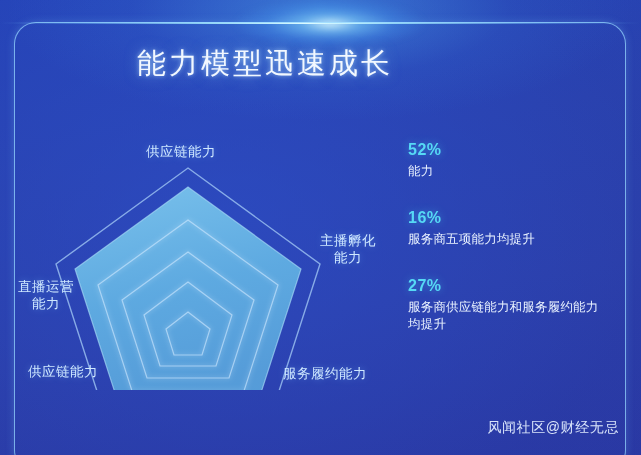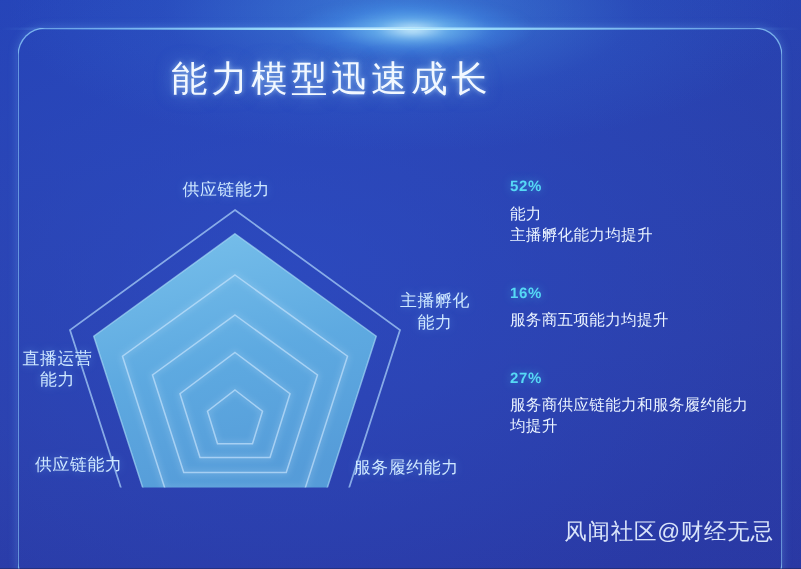--- a/index.html
+++ b/index.html
@@ -108,42 +108,42 @@
   
   .stats {
     position: absolute;
     left: 408px;
     top: 138px;
     width: 225px;
   }
   .stat { margin-bottom: 22px; }
   .stat-pct {
     color: #56d9f5;
-    font-size: 12px;
+    font-size: 16px;
     font-weight: bold;
     letter-spacing: 0.5px;
     line-height: 23px;
     margin-bottom: 2px;
     text-shadow: 0 0 8px rgba(80,215,245,0.45);
   }
   .stat-desc {
     color: #eaf3ff;
     font-size: 12.5px;
     line-height: 17px;
     letter-spacing: 0.2px;
   }
   .stat-desc div { white-space: nowrap; }
 
   
   .watermark {
     position: absolute;
     right: 22px;
     bottom: 18px;
     color: #e3eeff;
-    font-size: 18px;
+    font-size: 14px;
     letter-spacing: 0.6px;
     opacity: 0.95;
   }
 </style>
 </head>
 <body>
 
 <div id="stage">
 
   <div class="streak-glow"></div>
@@ -198,21 +198,20 @@
     <div>直播运营</div>
     <div>能力</div>
   </div>
 
   <div class="stats">
 
     <div class="stat">
       <div class="stat-pct">52%</div>
       <div class="stat-desc">
         <div>能力</div>
-        <div>主播孵化能力均提升</div>
       </div>
     </div>
 
     <div class="stat" style="margin-top:26px;">
       <div class="stat-pct">16%</div>
       <div class="stat-desc">
         <div>服务商五项能力均提升</div>
       </div>
     </div>
 

